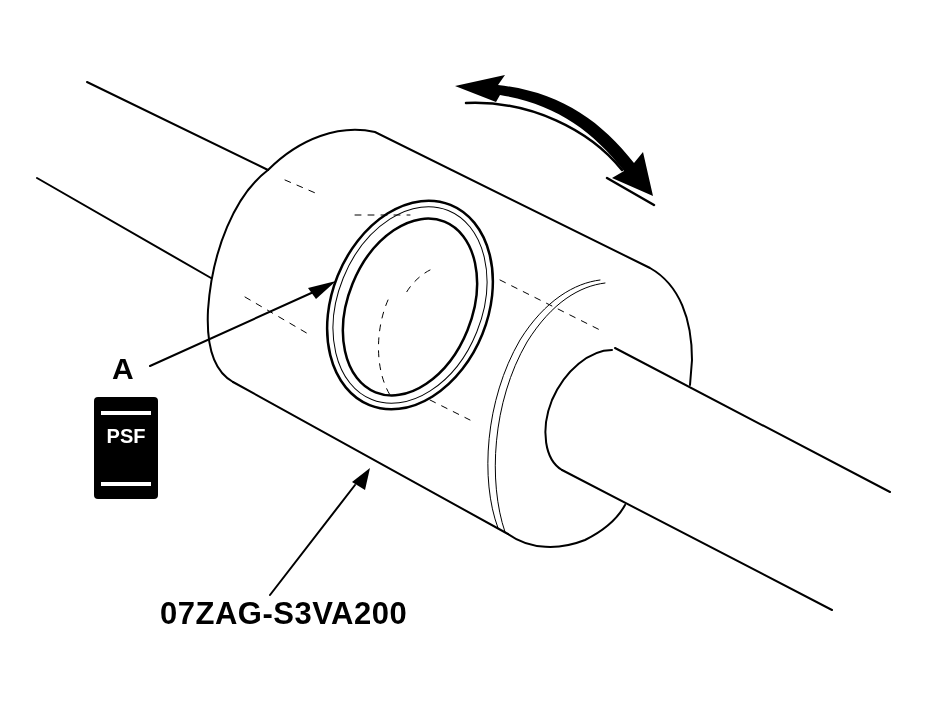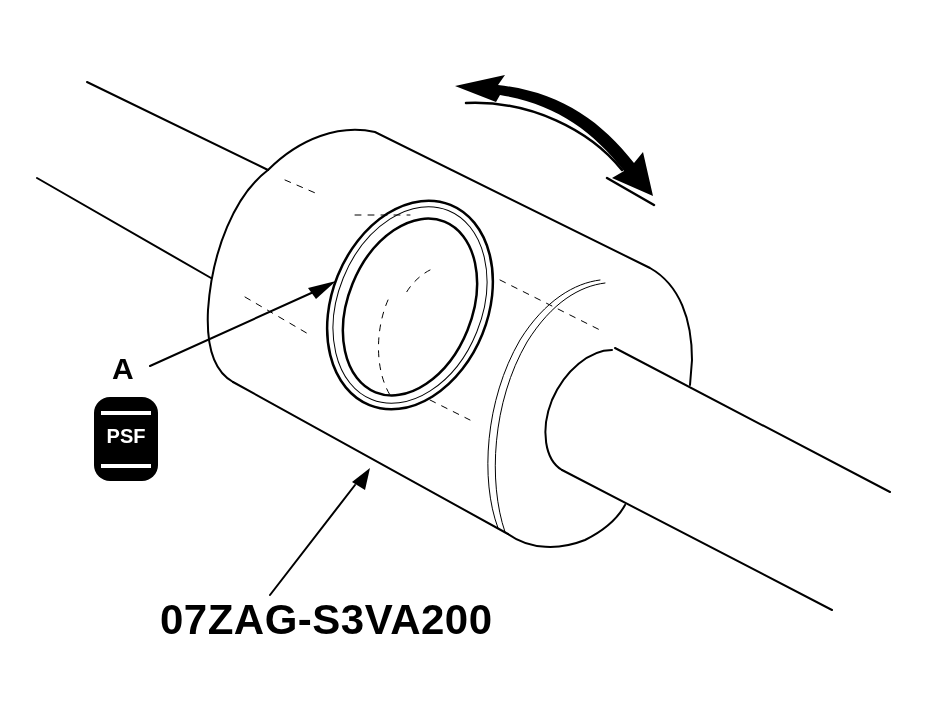--- a/index.html
+++ b/index.html
@@ -1,21 +1,21 @@
 <!DOCTYPE html>
 <html><head>
 <meta charset="utf-8">
 <style>
   html, body { margin: 0; padding: 0; background: #ffffff; }
   body { width: 927px; height: 706px; position: relative; overflow: hidden; font-family: "Liberation Sans", sans-serif; }
   svg { position: absolute; left: 0; top: 0; }
   .label { position: absolute; font-weight: bold; color: #000; font-family: "Liberation Sans", sans-serif; }
   #label-a { left: 112px; top: 352px; font-size: 30px; }
-  #label-part { left: 160px; top: 596px; font-size: 42px; letter-spacing: 0.5px; }
-  #psf-badge { position: absolute; left: 94px; top: 397px; width: 64px; height: 84px; background: #000; border-radius: 16px; }
+  #label-part { left: 160px; top: 596px; font-size: 31px; letter-spacing: 0.5px; }
+  #psf-badge { position: absolute; left: 94px; top: 397px; width: 64px; height: 102px; background: #000; border-radius: 4px; }
   #psf-badge .bar { position: absolute; left: 7px; right: 7px; height: 4px; background: #fff; }
   #psf-badge .bar.top { top: 14px; }
   #psf-badge .bar.bottom { bottom: 13px; }
   #psf-badge .txt { position: absolute; left: 0; right: 0; top: 28px; text-align: center; color: #fff; font-size: 20px; font-weight: bold; font-family: "Liberation Sans", sans-serif; }
 </style>
 </head>
 <body>
 
 <svg width="927" height="706" viewBox="0 0 927 706">
   <g fill="none" stroke="#000" stroke-width="2" stroke-linecap="round">

